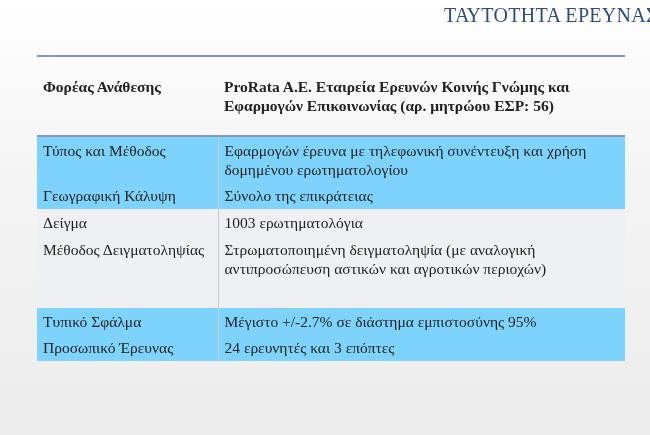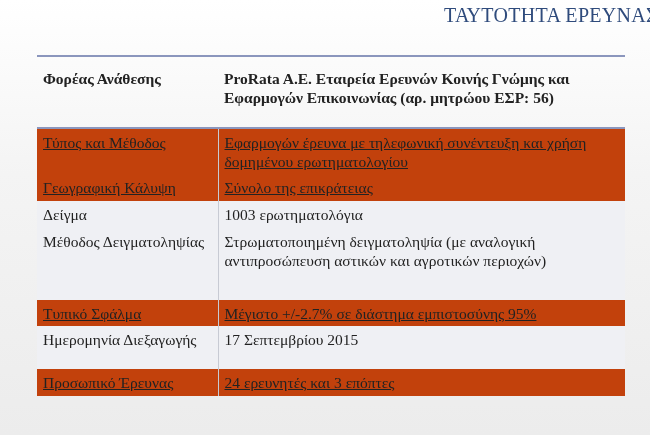--- a/index.html
+++ b/index.html
@@ -19,23 +19,23 @@
       border-collapse: collapse; table-layout: fixed;
       border-top: 2px solid #8b96bd;
     }
     table.info col.c1 { width: 181px; }
     table.info col.c2 { width: 407px; }
     table.info td {
       font-size: 15.5px; color: #222; line-height: 19px;
       padding: 4px 6px 3px 6px; vertical-align: top;
     }
     table.info td.k { border-right: 1px solid #c7cad3; }
-    tr.hdr td { background: transparent; font-weight: bold; padding-top: 12px; height: 55px; margin-left: 22px; }
+    tr.hdr td { background: transparent; font-weight: bold; padding-top: 20px; height: 55px; margin-left: 22px; }
     tr.hdr td.k { border-right: none; }
-    tr.shade td { background: #c2410c; text-decoration: underline; }
+    tr.shade td { background: #7dd3fc; }
     tr.light td { background: #eff0f4; }
     tr.first-shade td { border-top: 2px solid #8b96bd; }
   </style>
 </head>
 <body>
 
 <div class="title">ΤΑΥΤΟΤΗΤΑ ΕΡΕΥΝΑΣ</div>
 
 <table class="info">
   <colgroup>
@@ -60,22 +60,18 @@
       <td>1003 ερωτηματολόγια</td>
     </tr>
     <tr class="light" style="height:72px">
       <td class="k">Μέθοδος Δειγματοληψίας</td>
       <td>Στρωματοποιημένη δειγματοληψία (με αναλογική αντιπροσώπευση αστικών και αγροτικών περιοχών)</td>
     </tr>
     <tr class="shade" style="height:18px">
       <td class="k">Τυπικό Σφάλμα</td>
       <td>Μέγιστο +/-2.7% σε διάστημα εμπιστοσύνης 95%</td>
     </tr>
-    <tr class="light" style="height:43px">
-      <td class="k">Ημερομηνία Διεξαγωγής</td>
-      <td>17 Σεπτεμβρίου 2015</td>
-    </tr>
     <tr class="shade" style="height:27px">
       <td class="k">Προσωπικό Έρευνας</td>
       <td>24 ερευνητές και 3 επόπτες</td>
     </tr>
   </tbody>
 </table>
 
 </body></html>

